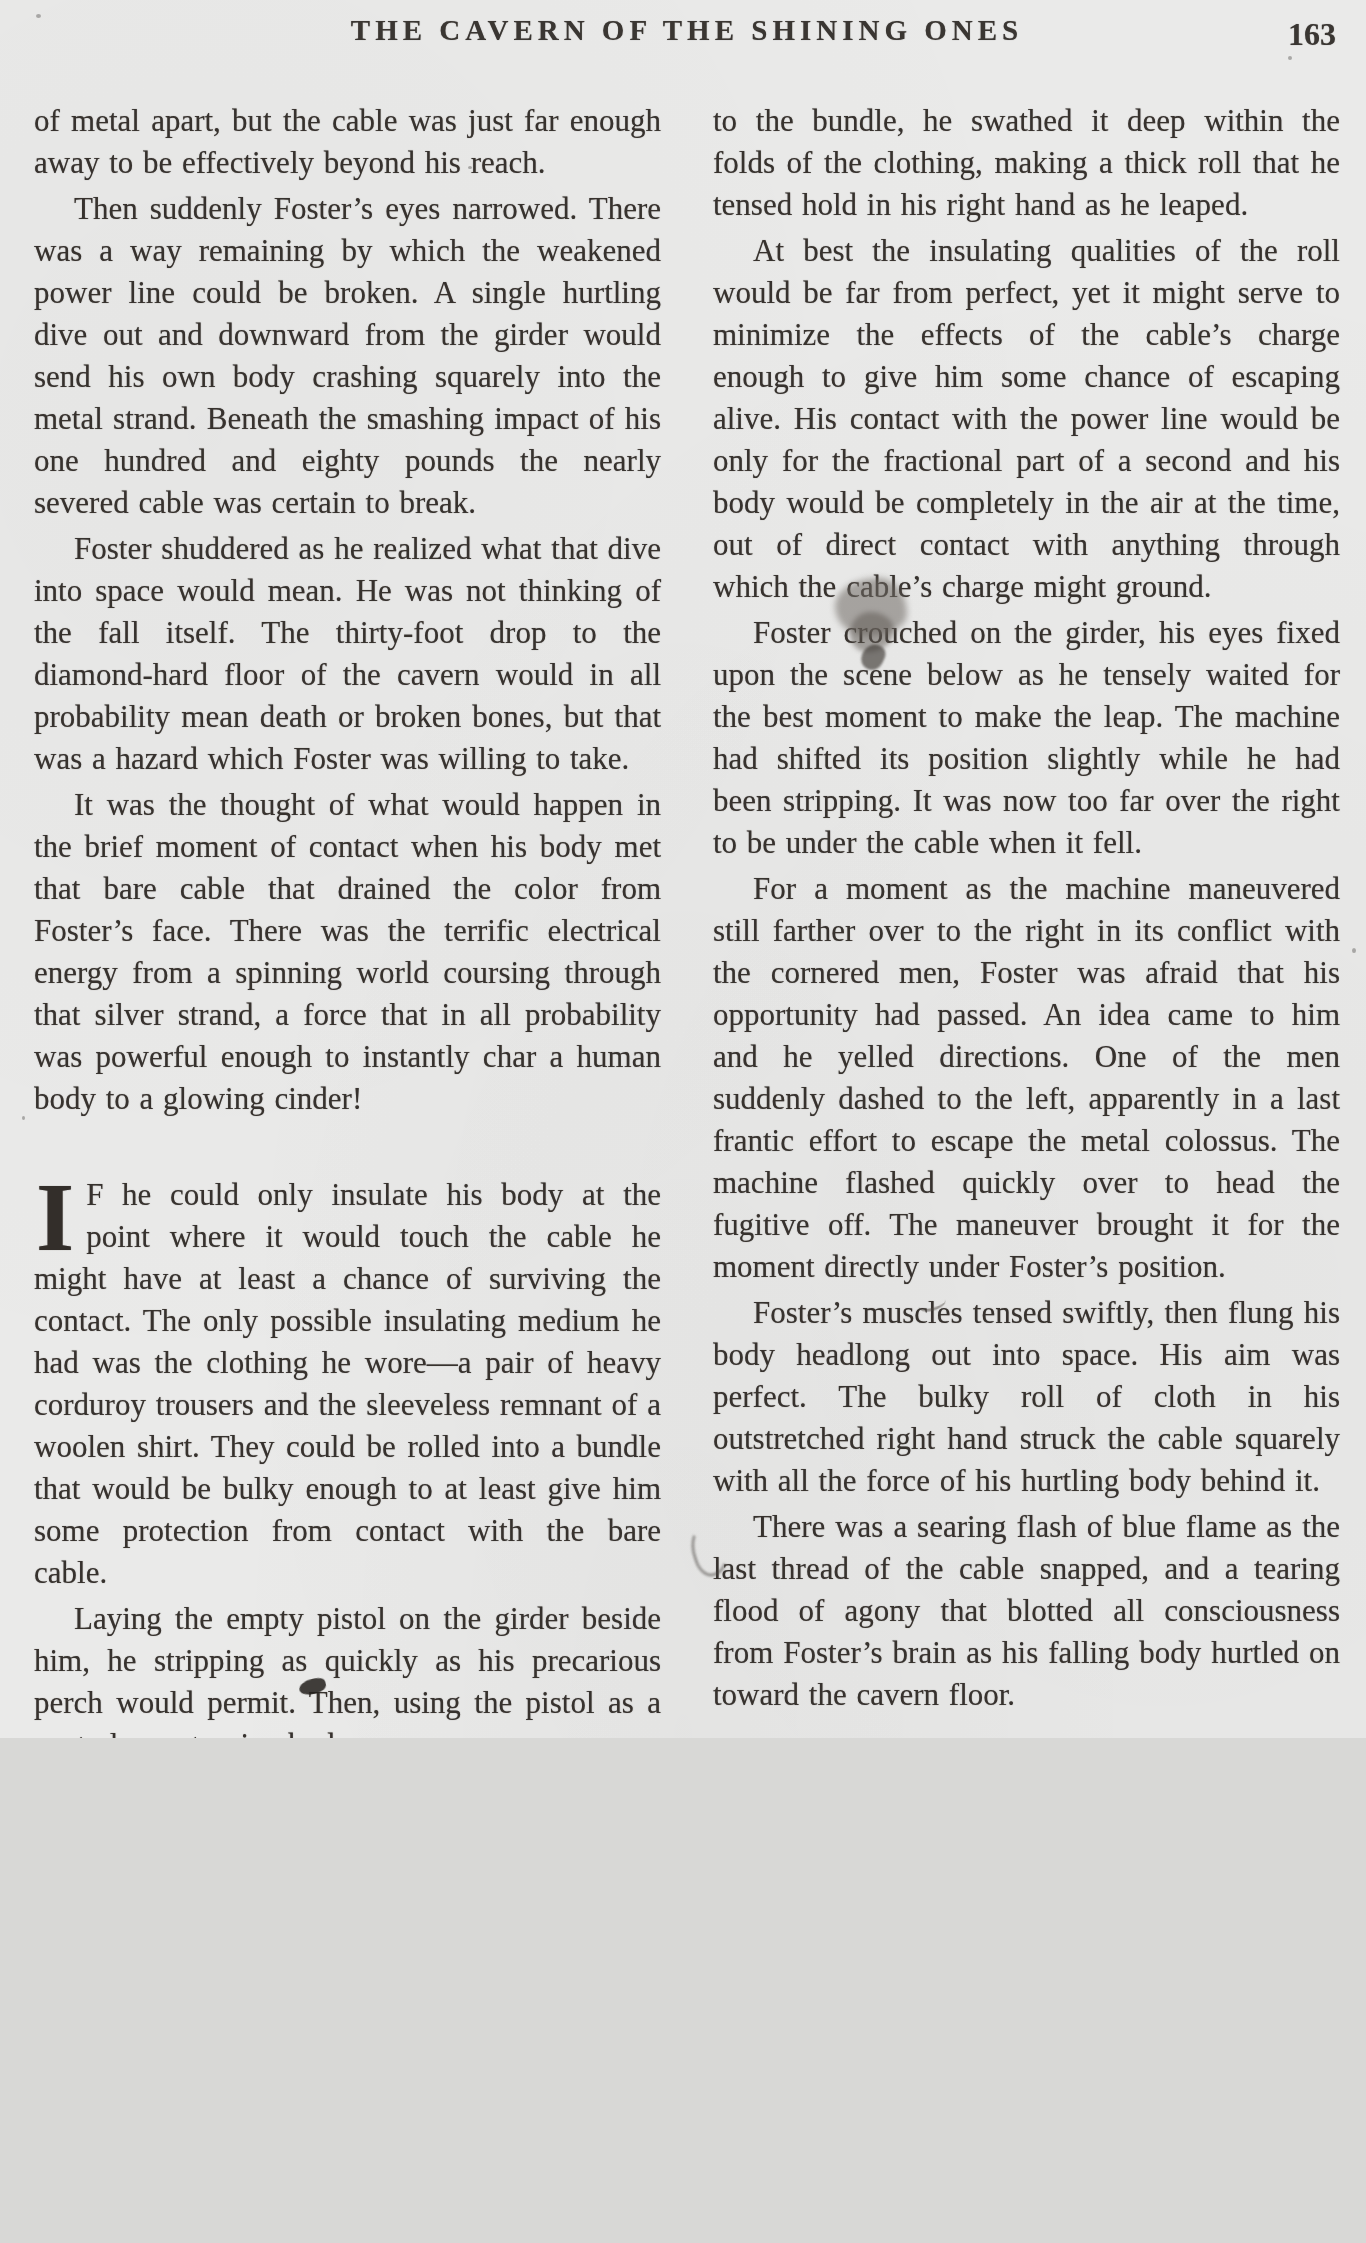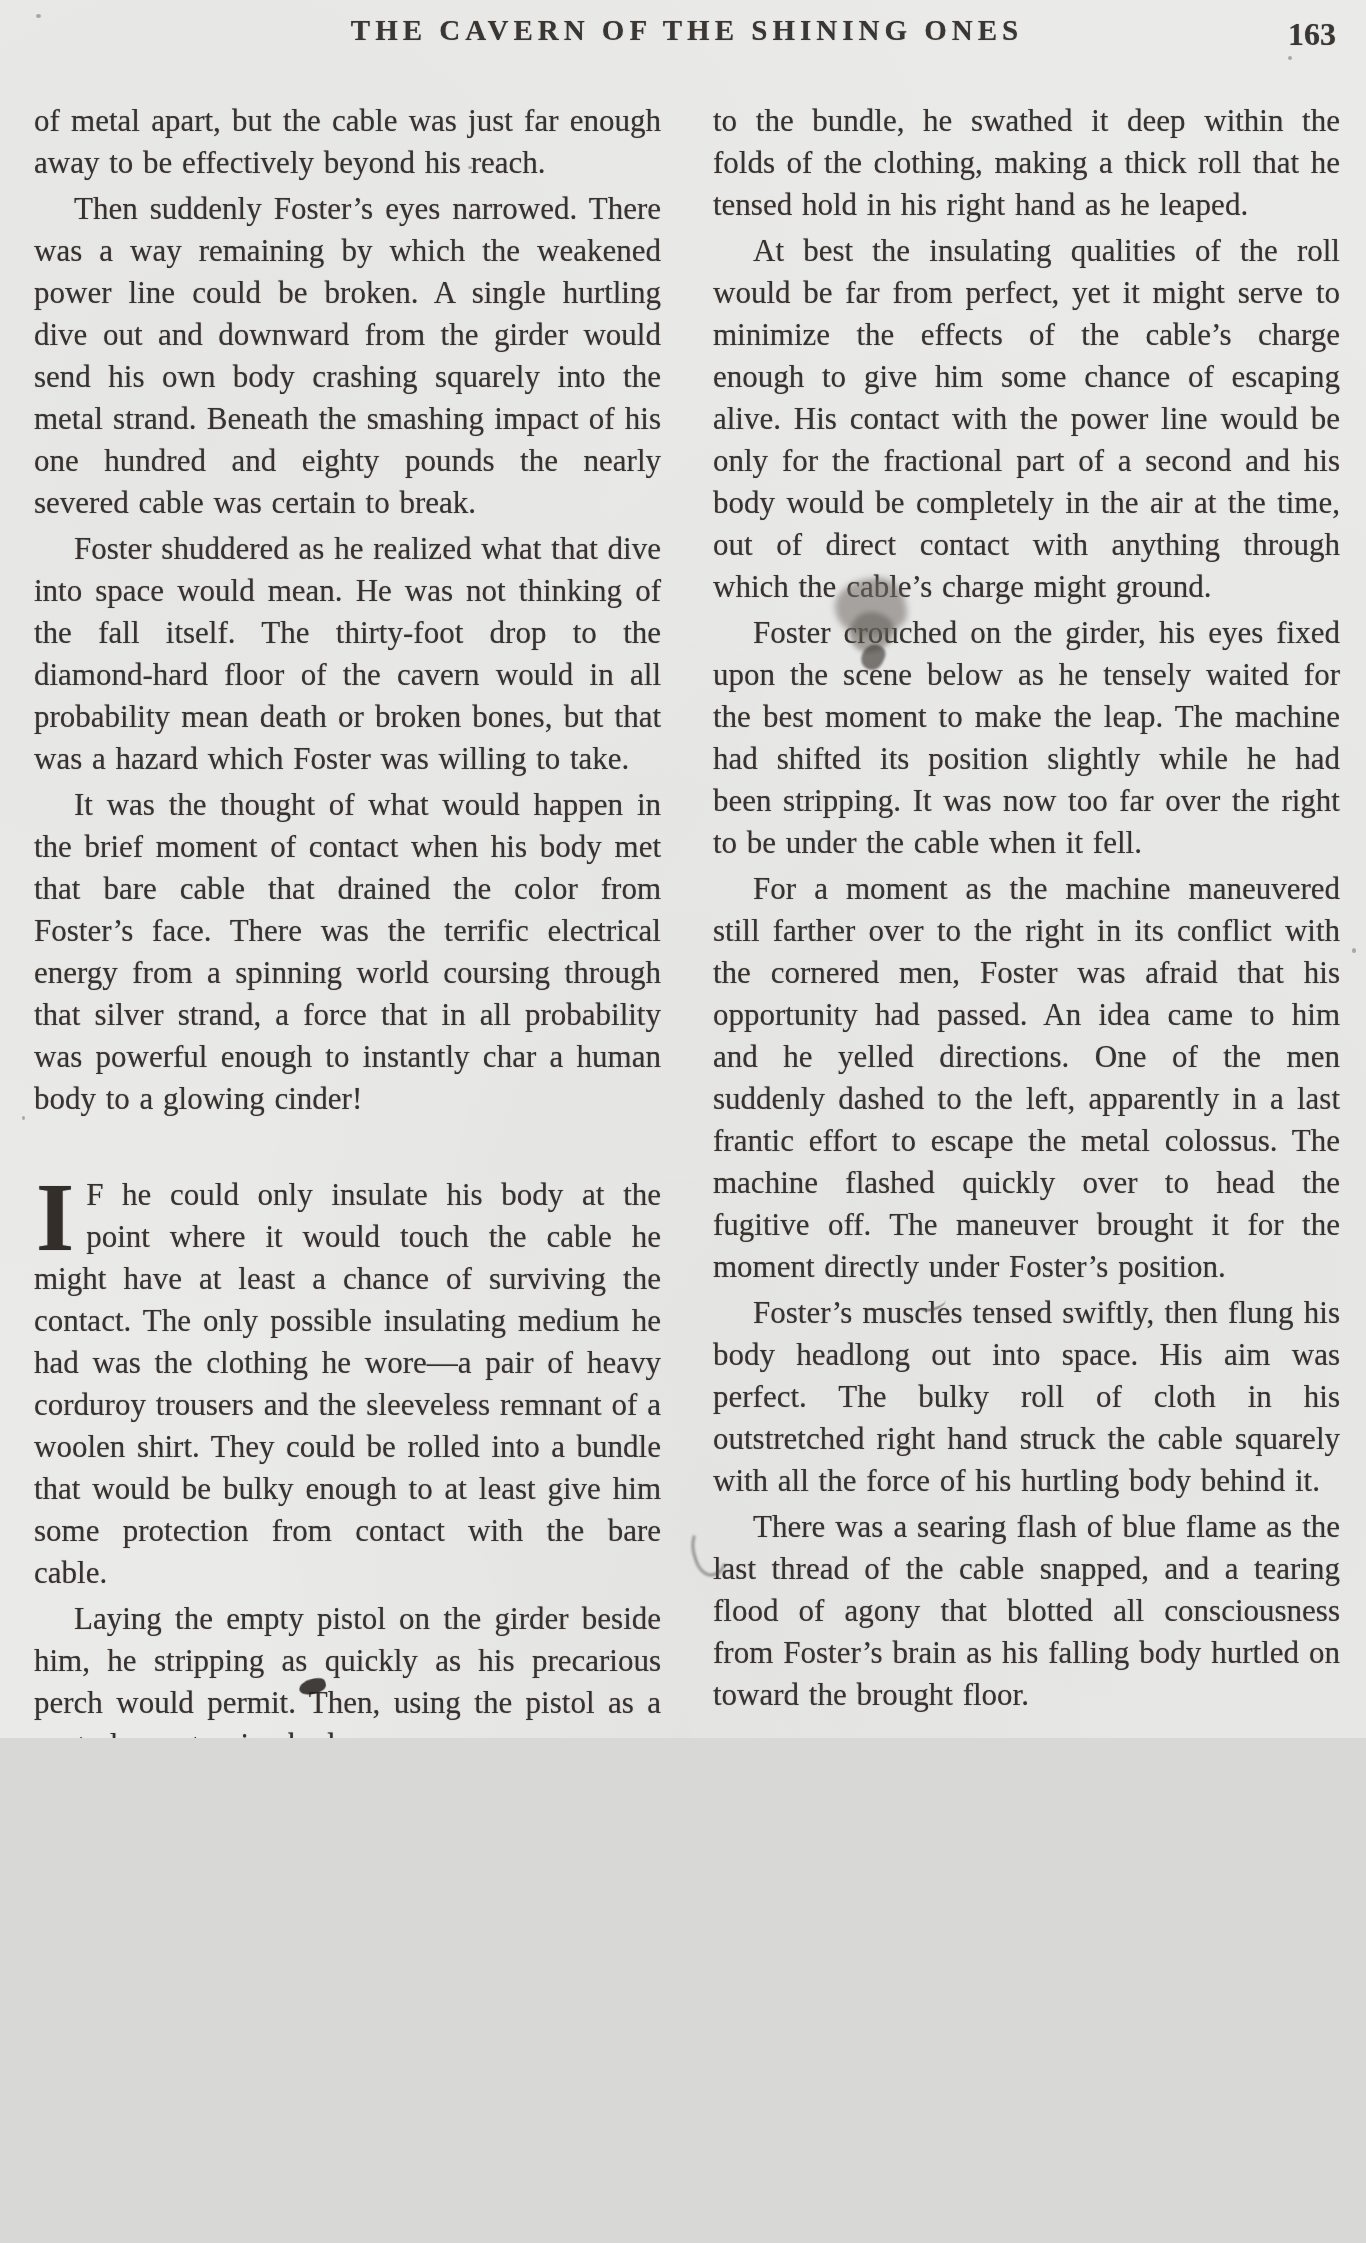--- a/index.html
+++ b/index.html
@@ -117,21 +117,21 @@
         <p class="para dropcap-para"><span class="dropcap">I</span><span>F he could only insulate his body at the point where it would touch the cable he might have at least a chance of surviving the contact. The only possible insulating medium he had was the clothing he wore—a pair of heavy corduroy trousers and the sleeveless remnant of a woolen shirt. They could be rolled into a bundle that would be bulky enough to at least give him some protection from contact with the bare cable.</span></p>
         <p class="para ind">Laying the empty pistol on the girder beside him, he stripping as quickly as his precarious perch would permit. Then, using the pistol as a central core to give body</p>
       </section>
 
       <section class="col">
         <p class="para cont">to the bundle, he swathed it deep within the folds of the clothing, making a thick roll that he tensed hold in his right hand as he leaped.</p>
         <p class="para ind">At best the insulating qualities of the roll would be far from perfect, yet it might serve to minimize the effects of the cable’s charge enough to give him some chance of escaping alive. His contact with the power line would be only for the fractional part of a second and his body would be completely in the air at the time, out of direct contact with anything through which the cable’s charge might ground.</p>
         <p class="para ind">Foster crouched on the girder, his eyes fixed upon the scene below as he tensely waited for the best moment to make the leap. The machine had shifted its position slightly while he had been stripping. It was now too far over the right to be under the cable when it fell.</p>
         <p class="para ind">For a moment as the machine maneuvered still farther over to the right in its conflict with the cornered men, Foster was afraid that his opportunity had passed. An idea came to him and he yelled directions. One of the men suddenly dashed to the left, apparently in a last frantic effort to escape the metal colossus. The machine flashed quickly over to head the fugitive off. The maneuver brought it for the moment directly under Foster’s position.</p>
         <p class="para ind">Foster’s muscles tensed swiftly, then flung his body headlong out into space. His aim was perfect. The bulky roll of cloth in his outstretched right hand struck the cable squarely with all the force of his hurtling body behind it.</p>
-        <p class="para ind">There was a searing flash of blue flame as the last thread of the cable snapped, and a tearing flood of agony that blotted all consciousness from Foster’s brain as his falling body hurtled on toward the brought floor.</p>
+        <p class="para ind">There was a searing flash of blue flame as the last thread of the cable snapped, and a tearing flood of agony that blotted all consciousness from Foster’s brain as his falling body hurtled on toward the cavern floor.</p>
       </section>
 
     </div>
   </div>
 
   <div class="artifact smudge-a"></div>
   <div class="artifact smudge-b"></div>
   <div class="artifact smudge-c"></div>
   <div class="artifact scribble"></div>
   <div class="artifact ink-blob"></div>

